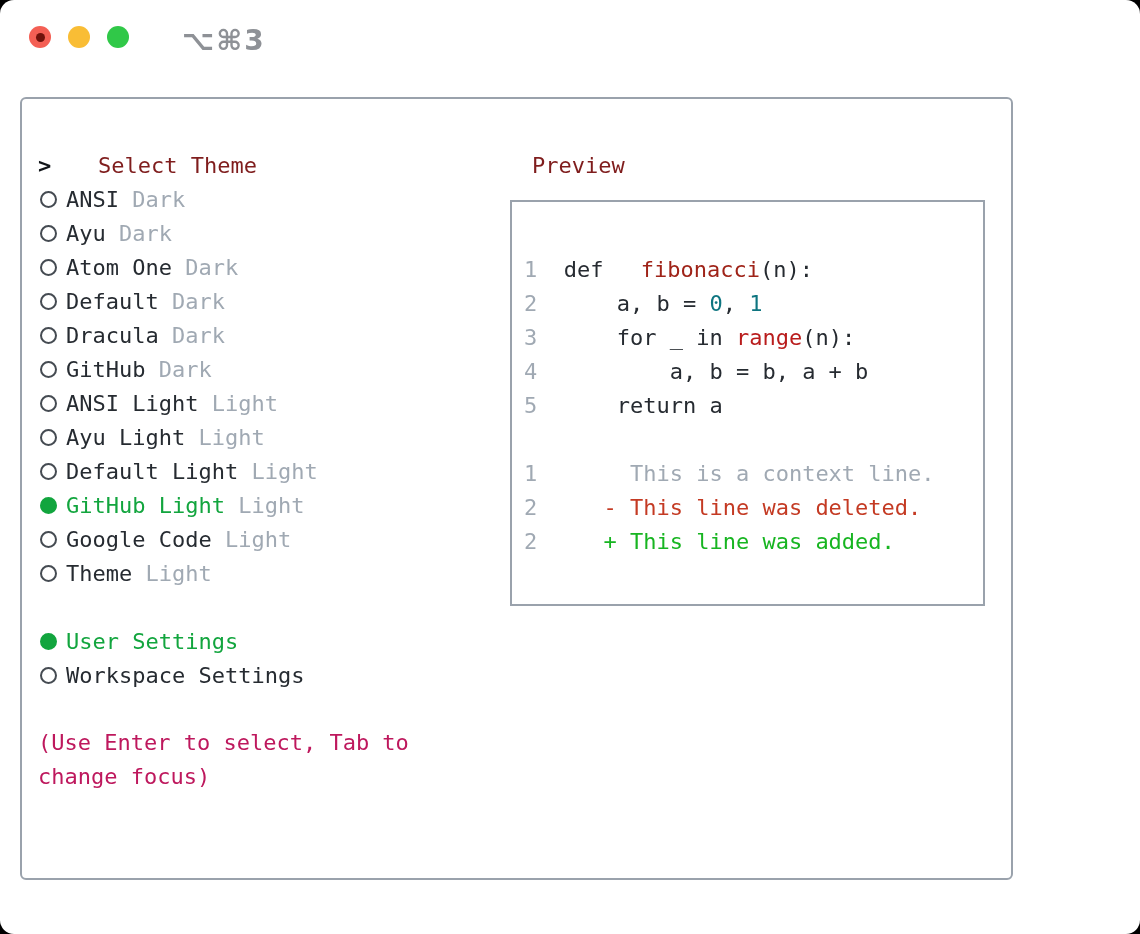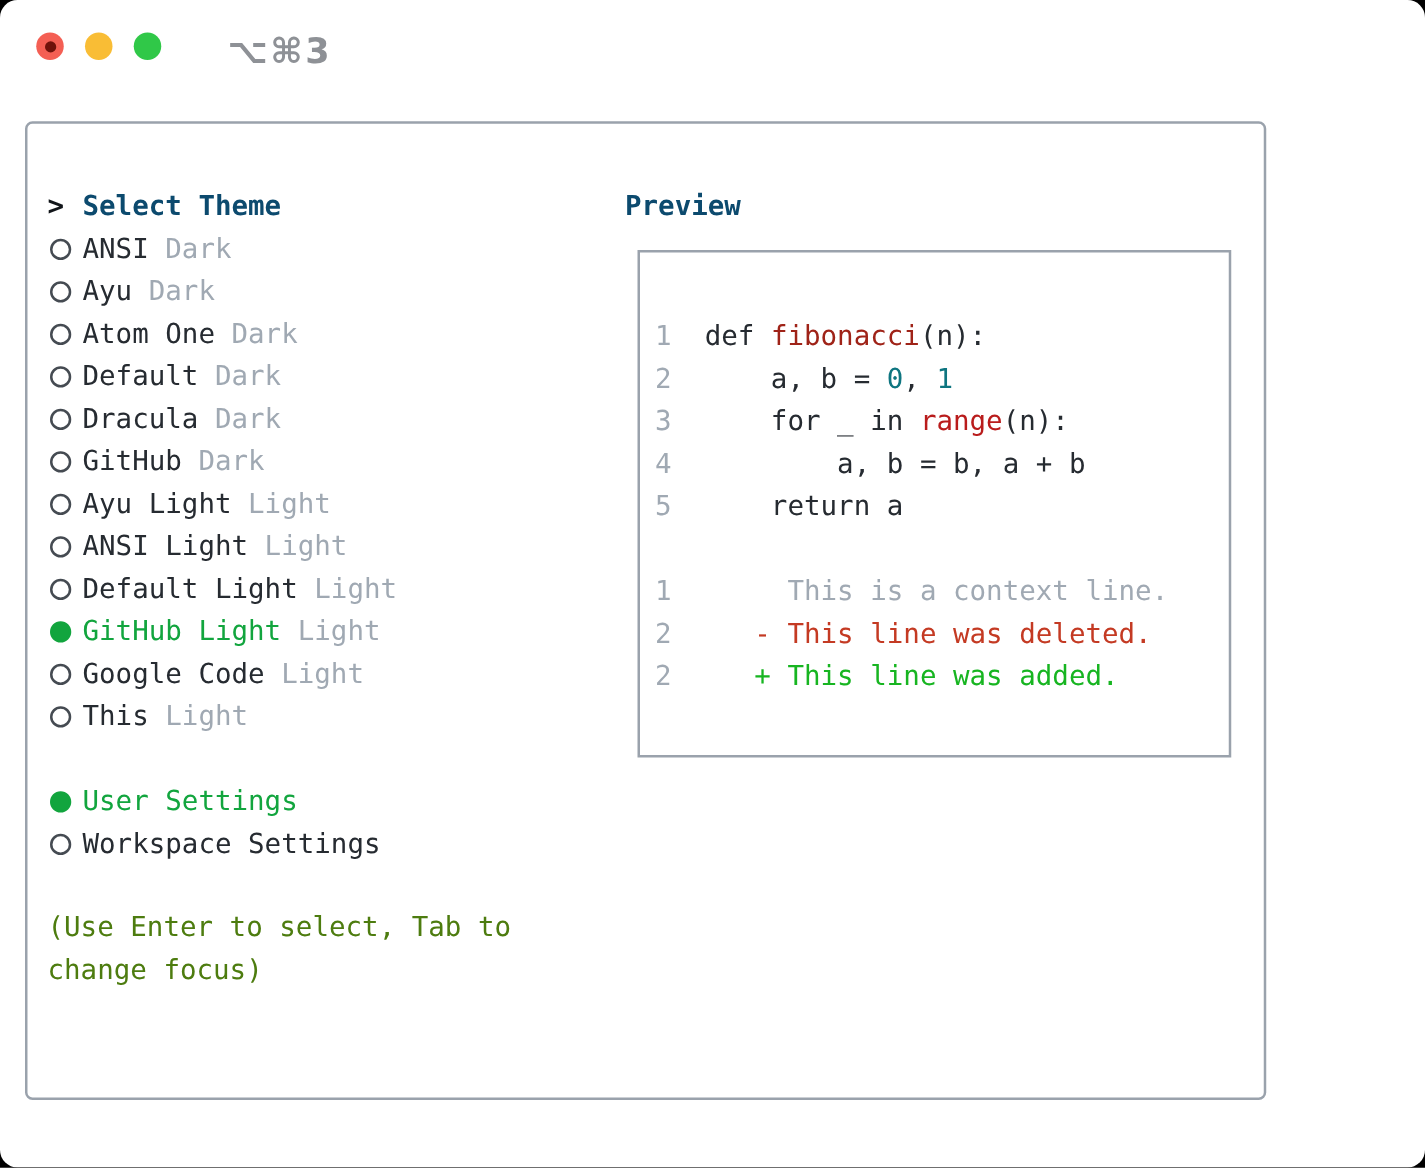--- a/index.html
+++ b/index.html
@@ -21,34 +21,34 @@
   .col-left{width:462px;flex:none;}
   .col-right{flex:none;width:495px;}
 
   .row{height:34px;display:flex;align-items:center;font-size:22px;color:#262b31;white-space:pre;}
   .spacer{height:34px;}
   .marker{width:28px;flex:none;display:flex;align-items:center;}
   .prompt{font-weight:bold;color:#111519;}
   .circle{width:13px;height:13px;border:2px solid #454b52;border-radius:50%;margin-left:2px;box-sizing:content-box;}
   .selected .circle{background:#12a53e;border-color:#12a53e;}
   .label{white-space:pre;}
-  .bold{font-weight:bold;color:#0c4a6e;}
+  .bold{font-weight:normal;color:#7f1d1d;margin-left:32px;}
   .name{color:#262b31;margin-top:24px;}
   .selected .name{color:#12a53e;}
   .tag{color:#a0a9b3;margin-left:1ch;}
-  .hint{max-width:420px;font-size:22px;line-height:34px;color:#4d7c0f;white-space:normal;}
+  .hint{max-width:420px;font-size:22px;line-height:34px;color:#be185d;white-space:normal;}
 
   
   .preview-heading{height:34px;display:flex;align-items:center;}
   .preview-box{margin-top:18px;margin-left:10px;width:475px;height:406px;box-sizing:border-box;border:2px solid #9aa2ac;background:#fff;padding:50px 0 0 12px;overflow:hidden;}
   .line{height:34px;display:flex;align-items:center;font-size:22px;white-space:pre;}
   .lnum{width:1ch;margin-right:2ch;color:#a0a9b3;flex:none;text-align:left;}
   .lcode{white-space:pre;}
   .c-plain{color:#262b31;}
-  .c-func{color:#9f2318;}
+  .c-func{color:#9f2318;margin-left:24px;}
   .c-num{color:#0e7580;}
   .c-builtin{color:#b91c1c;margin-top:28px;}
   .c-context{color:#a0a9b3;}
   .c-deleted{color:#c43a23;}
   .c-added{color:#17b521;}
 </style>
 </head>
 <body>
 
 <div class="window">
@@ -92,41 +92,41 @@
           <div class="row theme-row">
     <span class="marker"><span class="circle"></span></span>
     <span class="label"><span class="name">Dracula</span><span class="tag">Dark</span></span>
   </div>
           <div class="row theme-row">
     <span class="marker"><span class="circle"></span></span>
     <span class="label"><span class="name">GitHub</span><span class="tag">Dark</span></span>
   </div>
           <div class="row theme-row">
     <span class="marker"><span class="circle"></span></span>
-    <span class="label"><span class="name">Ayu Light</span><span class="tag">Light</span></span>
+    <span class="label"><span class="name">ANSI Light</span><span class="tag">Light</span></span>
   </div>
           <div class="row theme-row">
     <span class="marker"><span class="circle"></span></span>
-    <span class="label"><span class="name">ANSI Light</span><span class="tag">Light</span></span>
+    <span class="label"><span class="name">Ayu Light</span><span class="tag">Light</span></span>
   </div>
           <div class="row theme-row">
     <span class="marker"><span class="circle"></span></span>
     <span class="label"><span class="name">Default Light</span><span class="tag">Light</span></span>
   </div>
           <div class="row theme-row selected">
     <span class="marker"><span class="circle"></span></span>
     <span class="label"><span class="name">GitHub Light</span><span class="tag">Light</span></span>
   </div>
           <div class="row theme-row">
     <span class="marker"><span class="circle"></span></span>
     <span class="label"><span class="name">Google Code</span><span class="tag">Light</span></span>
   </div>
           <div class="row theme-row">
     <span class="marker"><span class="circle"></span></span>
-    <span class="label"><span class="name">This</span><span class="tag">Light</span></span>
+    <span class="label"><span class="name">Theme</span><span class="tag">Light</span></span>
   </div>
         </div>
 
       <div class="spacer"></div>
 
 
       <div id="apply-list">
           <div class="row apply-row selected">
     <span class="marker"><span class="circle"></span></span>
     <span class="label"><span class="name">User Settings</span></span>

